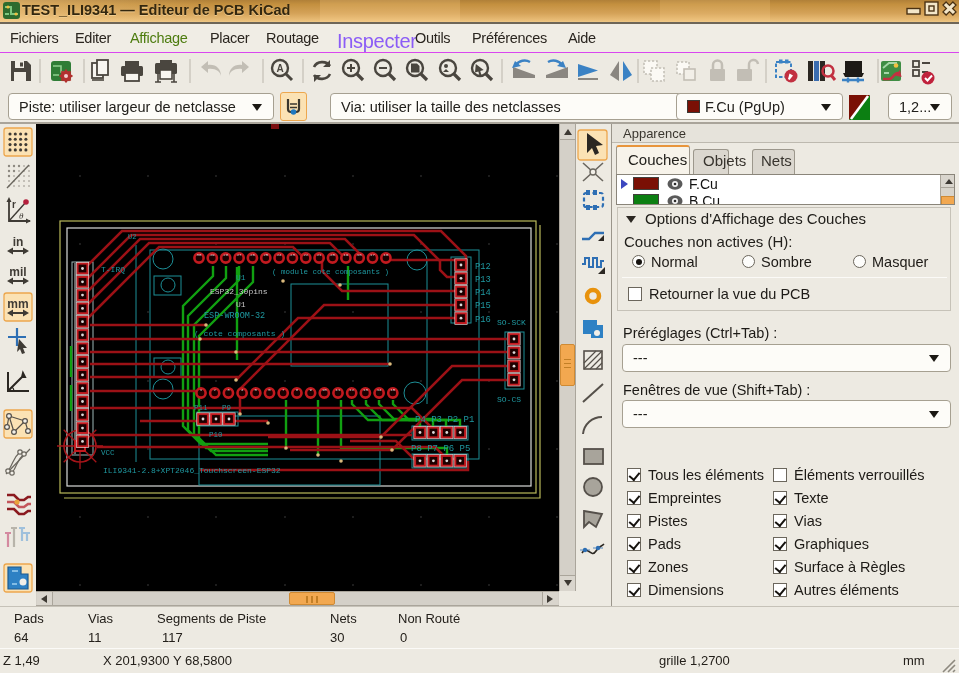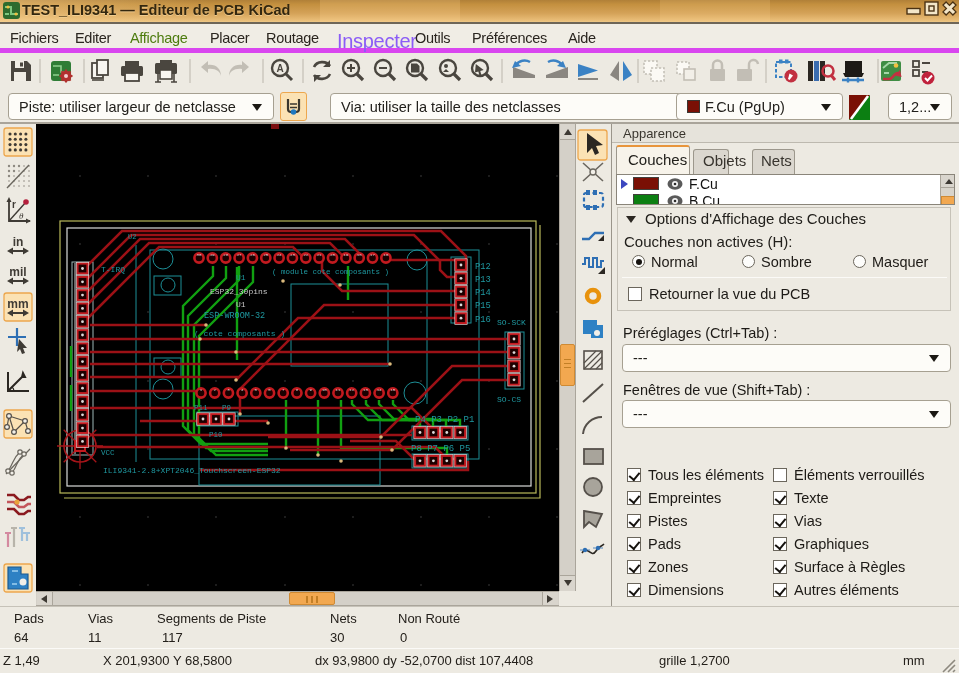--- a/index.html
+++ b/index.html
@@ -26,21 +26,21 @@
 <svg class="abs" style="left:905px;top:0" width="54" height="18">
 <rect x="2" y="8.5" width="13" height="5.5" fill="#f3e6c8" stroke="#4a3214" stroke-width="1.4"></rect>
 <rect x="20" y="2" width="13" height="13" fill="#f3e6c8" stroke="#4a3214" stroke-width="1.4"></rect>
       <rect x="24" y="6" width="5" height="5" fill="none" stroke="#4a3214" stroke-width="1.4"></rect>
 <g transform="translate(44.5,8.5) rotate(45)">
         <path d="M-7,-2.2 h4.8 v-4.8 h4.4 v4.8 h4.8 v4.4 h-4.8 v4.8 h-4.4 v-4.8 h-4.8 z" fill="#f3e6c8" stroke="#4a3214" stroke-width="1.3"></path>
       </g>
 </svg>
   </div>
 <div class="abs" style="left:0;top:22px;width:959px;height:2px;background:#6e6658"></div>
-<div class="abs" style="left:0;top:24px;width:959px;height:29px;background:#f0ede5;border-bottom:5px solid #d946ef">
+<div class="abs" style="left:0;top:24px;width:959px;height:29px;background:#f0ede5;border-bottom:1px solid #d946ef">
 <div class="abs" style="left:10px;top:6px;font-size:14.5px;color:#2a251f;letter-spacing:-0.3px">Fichiers</div>
 <div class="abs" style="left:75px;top:6px;font-size:14.5px;color:#2a251f;letter-spacing:-0.3px">Editer</div>
 <div class="abs" style="left:130px;top:6px;font-size:14.5px;color:#4d7c0f;letter-spacing:-0.3px">Affichage</div>
 <div class="abs" style="left:210px;top:6px;font-size:14.5px;color:#2a251f;letter-spacing:-0.3px">Placer</div>
 <div class="abs" style="left:266px;top:6px;font-size:14.5px;color:#2a251f;letter-spacing:-0.3px">Routage</div>
 <div class="abs" style="left:337px;top:6px;font-size:20px;color:#8b5cf6;letter-spacing:-0.3px">Inspecter</div>
 <div class="abs" style="left:415px;top:6px;font-size:14.5px;color:#2a251f;letter-spacing:-0.3px">Outils</div>
 <div class="abs" style="left:472px;top:6px;font-size:14.5px;color:#2a251f;letter-spacing:-0.3px">Préférences</div>
 <div class="abs" style="left:568px;top:6px;font-size:14.5px;color:#2a251f;letter-spacing:-0.3px">Aide</div>
 </div>
@@ -646,18 +646,17 @@
 <div class="abs" style="left:330px;top:4px">Nets</div>
 <div class="abs" style="left:398px;top:4px">Non Routé</div>
 <div class="abs" style="left:14px;top:23px">64</div>
 <div class="abs" style="left:88px;top:23px">11</div>
 <div class="abs" style="left:162px;top:23px">117</div>
 <div class="abs" style="left:330px;top:23px">30</div>
 <div class="abs" style="left:400px;top:23px">0</div>
 <div class="abs" style="left:0;top:41px;width:959px;height:1px;background:#cfcbc1;border-bottom:1px solid #fbfaf7"></div>
 <div class="abs" style="left:3px;top:46px">Z 1,49</div>
 <div class="abs" style="left:103px;top:46px">X 201,9300 Y 68,5800</div>
-<div class="abs" style="left:315px;top:46px">dx 93,9800 dy -52,0700 dist 107,4408</div>
 <div class="abs" style="left:659px;top:46px">grille 1,2700</div>
 <div class="abs" style="left:903px;top:46px">mm</div>
 <svg class="abs" style="left:941px;top:51px" width="16" height="15">
       <path d="M14,2 L2,14 M14,7 L7,14 M14,12 L12,14" stroke="#8d897f" stroke-width="1.6"></path>
     </svg>
 </div>
 </body></html>

